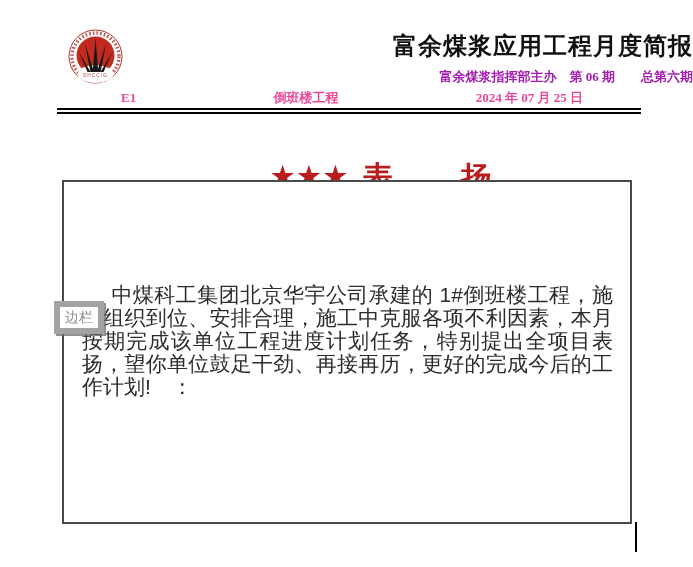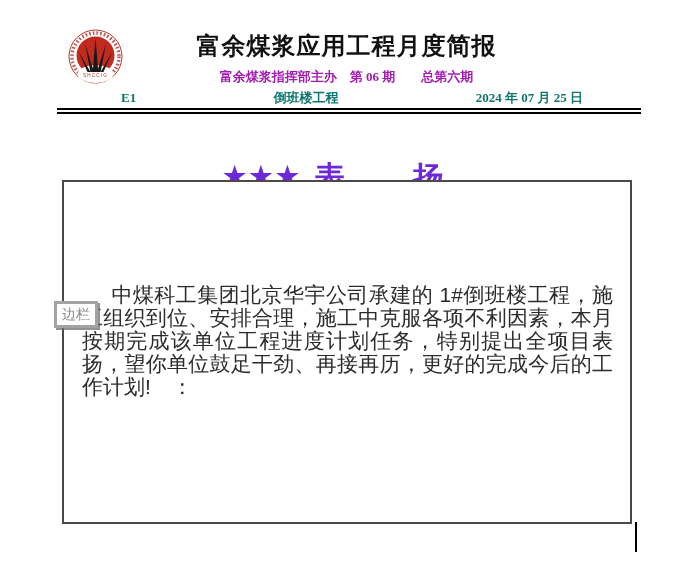--- a/index.html
+++ b/index.html
@@ -1,48 +1,48 @@
 <!DOCTYPE html>
 <html><head>
 <meta charset="utf-8">
 <style>
   html,body{margin:0;padding:0;background:#fff;}
   .page{position:relative;width:693px;height:567px;background:#fff;overflow:hidden;
         font-family:"Liberation Serif", serif;}
 
   
   .logo{position:absolute;left:68px;top:29px;width:55px;height:55px;}
-  .masthead-center{position:absolute;left:0;right:0;top:30px;text-align:center;}
+  .masthead-center{position:absolute;left:0;right:0;top:30px;text-align:right;}
   .bulletin-title{margin:0;font-size:24px;font-weight:bold;color:#111;letter-spacing:1px;}
   .bulletin-subtitle{margin-top:6px;font-size:13px;font-weight:bold;color:#a21caf;white-space:pre;}
 
   .info-row{position:absolute;top:89px;left:57px;width:584px;box-sizing:border-box;
             display:flex;justify-content:space-between;align-items:baseline;
-            padding:0 58px 0 64px;font-size:13px;font-weight:bold;color:#0f766e;white-space:pre;}
+            padding:0 58px 0 64px;font-size:13px;font-weight:bold;color:#ec4899;white-space:pre;}
 
   .double-rule{position:absolute;top:108px;left:57px;width:584px;height:6px;
                box-sizing:border-box;border-top:2px solid #000;border-bottom:2px solid #000;}
 
   
   .notice-heading{position:absolute;top:130px;left:0;width:645px;margin:0;text-align:center;
                   font-weight:bold;white-space:pre;}
   .stars{font-size:26px;letter-spacing:3px;margin-right:12px;vertical-align:3px;}
   .heading-text{font-size:31px;letter-spacing:2px;}
 
   
   .notice-box{position:absolute;left:62px;top:180px;width:570px;height:344px;
               box-sizing:border-box;border:2px solid #4a4a4a;background:#fff;}
   .notice-body{margin:0;padding:101px 17px 0 18px;
                font-family:"Liberation Sans", sans-serif;
                font-size:21px;line-height:23px;color:#2b2b2b;
                text-align:justify;text-indent:1.4em;}
 
   
   .sidebar-tag{position:absolute;left:54px;top:301px;z-index:3;background:#fff;
-               border:3px solid #a3a3a3;box-shadow:2px 2px 0 rgba(110,110,110,.75);
+               border:6px solid #a3a3a3;box-shadow:2px 2px 0 rgba(110,110,110,.75);
                color:#8a8a8a;font-size:14px;line-height:18px;padding:1px 5px 2px;
                font-family:"Liberation Sans", sans-serif;white-space:nowrap;}
 
   
   .caret{position:absolute;left:635px;top:522px;width:2px;height:30px;background:#000;}
 </style>
 </head>
 <body>
 
 <div class="page">
@@ -70,21 +70,21 @@
   </div>
 
   <div class="info-row">
     <span>E1</span>
     <span>倒班楼工程</span>
     <span>2024 年 07 月 25 日</span>
   </div>
 
   <div class="double-rule"></div>
 
-  <h2 class="notice-heading" style="color: #6d28d9;">
+  <h2 class="notice-heading" style="color: #b91c1c; margin-left: 48px;">
     <span class="stars">★★★</span><span class="heading-text">表　　扬</span>
   </h2>
 
   <div class="notice-box">
     <p class="notice-body">中煤科工集团北京华宇公司承建的 1#倒班楼工程，施工组织到位、安排合理，施工中克服各项不利因素，本月按期完成该单位工程进度计划任务，特别提出全项目表扬，望你单位鼓足干劲、再接再历，更好的完成今后的工作计划!　：</p>
   </div>
 
   <div class="sidebar-tag">边栏</div>
 
   <div class="caret"></div>

